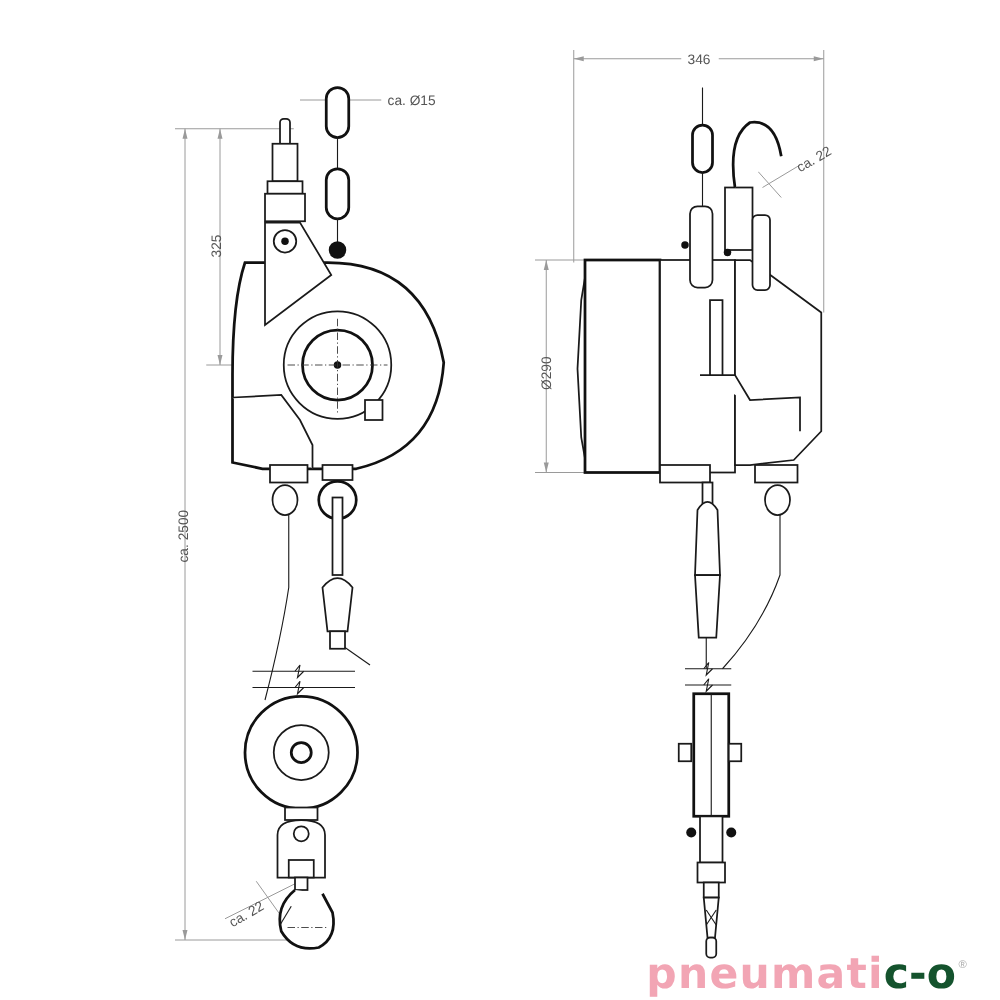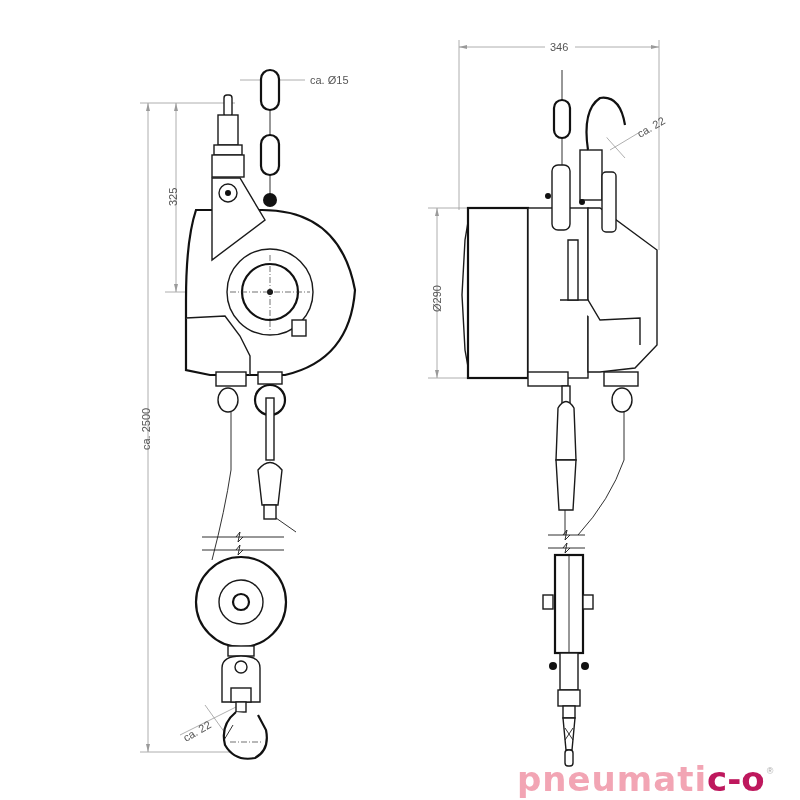--- a/index.html
+++ b/index.html
@@ -6,21 +6,21 @@
   body{width:800px;height:800px;position:relative;overflow:hidden;font-family:"Liberation Sans",sans-serif;}
   svg.drawing{position:absolute;left:0;top:0;width:800px;height:800px;}
   .dim{stroke:#9a9a9a;stroke-width:0.8;fill:none;}
   .ln{stroke:#1a1a1a;stroke-width:1.4;fill:#ffffff;}
   .lnt{stroke:#1a1a1a;stroke-width:0.9;fill:none;}
   .thk{stroke:#111;stroke-width:2.2;fill:#ffffff;}
   .ctr{stroke:#333;stroke-width:0.7;stroke-dasharray:6 2 1 2;fill:none;}
   .dtext{font-family:"Liberation Sans",sans-serif;font-size:11px;fill:#555;}
   .logo{position:absolute;left:517px;top:762px;height:36px;display:flex;align-items:flex-start;}
   .logo .pn{font-family:"DejaVu Sans",sans-serif;font-weight:bold;font-size:34px;letter-spacing:1px;color:#f2a5b4;line-height:34px;}
-  .logo .co{font-family:"DejaVu Sans",sans-serif;font-weight:bold;font-size:34px;color:#be185d;line-height:34px;}
+  .logo .co{font-family:"DejaVu Sans",sans-serif;font-weight:bold;font-size:34px;color:#14532d;line-height:34px;}
   .logo .reg{font-size:9px;color:#a8a8a8;align-self:flex-start;margin-left:2px;margin-top:4px;}
 </style>
 </head>
 <body>
 
 <svg class="drawing" viewBox="0 0 800 800" xmlns="http://www.w3.org/2000/svg">
 
   <g>
 
     <g>

